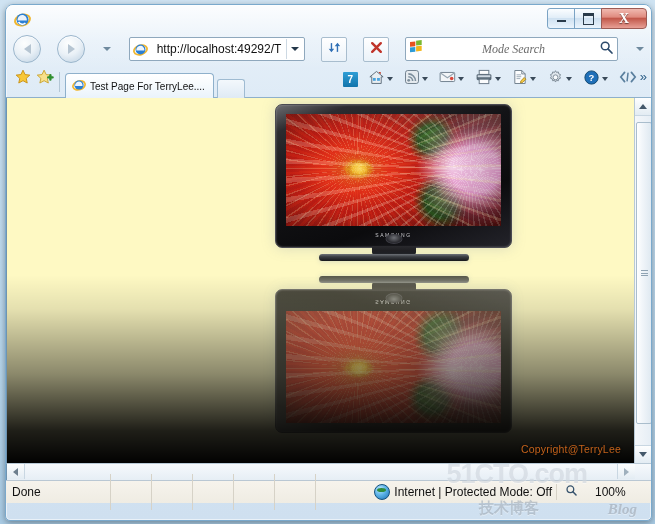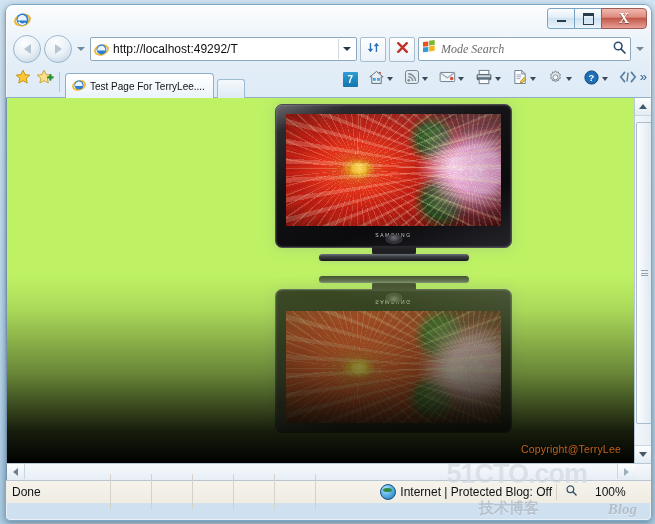--- a/index.html
+++ b/index.html
@@ -81,21 +81,22 @@
     font-family:"Liberation Serif", serif;
   }
 
   
   .navbar {
     position: relative;
     height: 32px;
     display: flex;
     align-items: center;
     padding: 0 5px 0 7px;
-    gap: 3px;
+    gap: 16px;
+    text-align: center;
   }
   .navbtn {
     width: 26px; height: 26px;
     border-radius: 50%;
     border: 1px solid #9bb6cc;
     background: radial-gradient(circle at 40% 28%, #fdfefe 0%, #eaf1f7 48%, #d2e0ec 75%, #c2d4e4 100%);
     box-shadow: 0 1px 1px rgba(255,255,255,.8) inset;
     display:flex; align-items:center; justify-content:center;
     cursor:pointer;
     flex:0 0 auto;
@@ -197,21 +198,21 @@
   
   .content {
     position:relative;
     height: 365px;
     background: #000;
     overflow:hidden;
     border-left: 1px solid #6f93b0;
   }
   .stage {
     position:absolute; left:0; top:0; right:16px; bottom:0;
-    background:#bef264;
+    background:#fef9c3;
     overflow:hidden;
   }
 
   
   .tv-wrap { position:absolute; left:50%; top:6px; transform: translateX(-46px); }
   .tv {
     position:relative;
     width: 237px; height:158px;
   }
   .tv-bezel {
@@ -709,21 +710,21 @@
 
     <div class="statusbar">
       <span class="sb-cell sb-done">Done</span>
       <span class="sb-cell sb-blank"></span>
       <span class="sb-cell sb-blank"></span>
       <span class="sb-cell sb-blank"></span>
       <span class="sb-cell sb-blank"></span>
       <span class="sb-cell sb-blank"></span>
       <span class="sb-zone">
         <span class="globe"></span>
-        <span>Internet | Protected Blog: Off</span>
+        <span>Internet | Protected Mode: Off</span>
       </span>
       <span class="sb-zoom">
         <span>
           <svg width="13" height="13" viewBox="0 0 14 14">
             <circle cx="5.8" cy="5.6" r="3.6" fill="none" stroke="#37536d" stroke-width="1.4"></circle>
             <path d="M8.5 8.3l3.4 3.5" stroke="#37536d" stroke-width="1.6" stroke-linecap="round"></path>
           </svg>
         </span>
         <span>100%</span>
         <span class="caret-dn" style="margin-left:10px;"></span>

